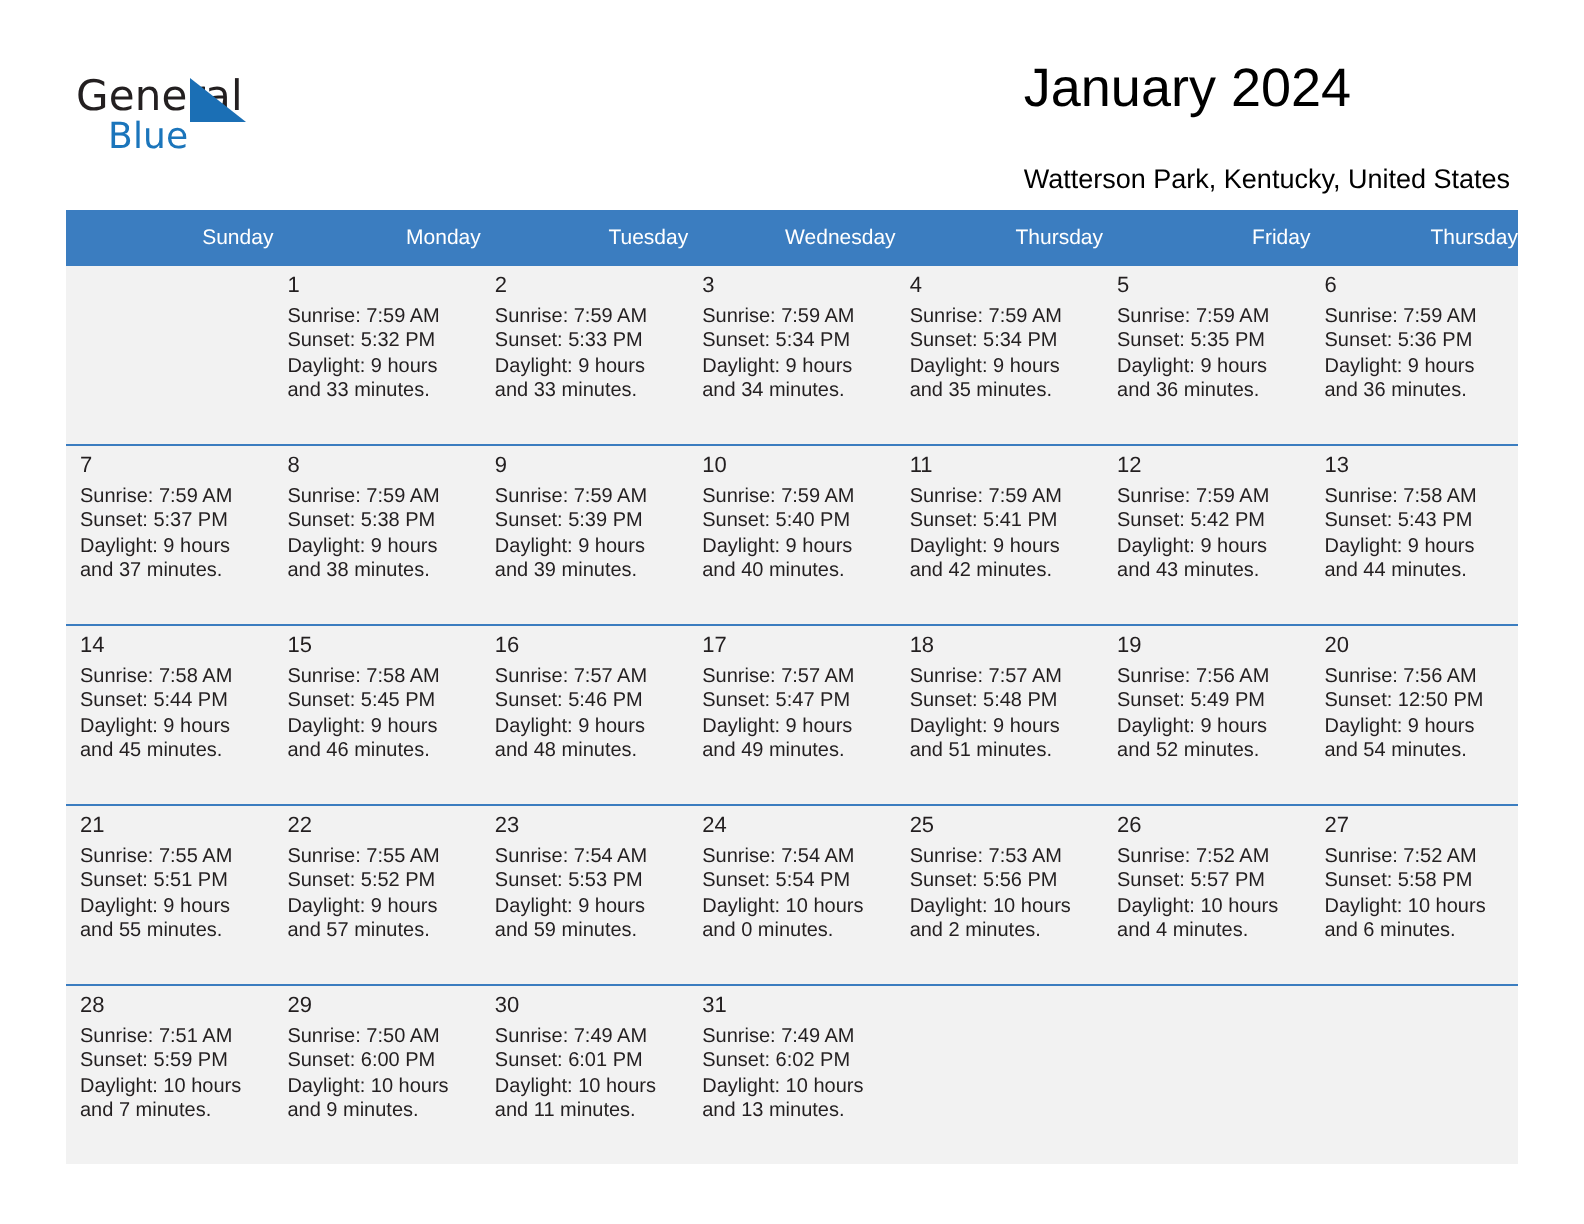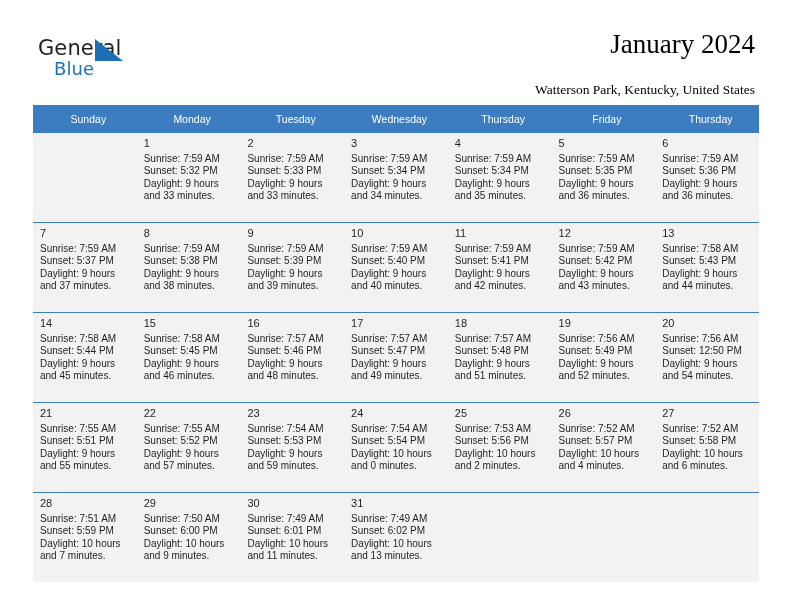--- a/index.html
+++ b/index.html
@@ -63,22 +63,20 @@
     width: 0;
     height: 0;
     border-left: 28px solid #1b6fb5;
     border-top: 22px solid transparent;
   }
 
   .title-block {
     position: absolute;
     right: 37px;
     top: 28px;
-    text-align: right;
-    font-family: Liberation Serif, serif;
   }
   .cal-title {
     font-size: 27px;
     font-weight: 400;
     color: #000000;
     line-height: 33px;
     white-space: nowrap;
   }
   .cal-subtitle {
     margin-top: 20px;
@@ -96,21 +94,21 @@
     top: 105px;
     width: 726px;
     border-collapse: collapse;
     table-layout: fixed;
   }
   .calendar th {
     background: #3b7dc0;
     color: #ffffff;
     font-size: 10.5px;
     font-weight: 400;
-    text-align: center;
+    text-align: right;
     padding: 5px 0 5px 7px;
     height: 17px;
     border: none;
     vertical-align: middle;
   }
   .calendar td {
     vertical-align: top;
     padding: 0;
     border: none;
     width: 103.71px;

